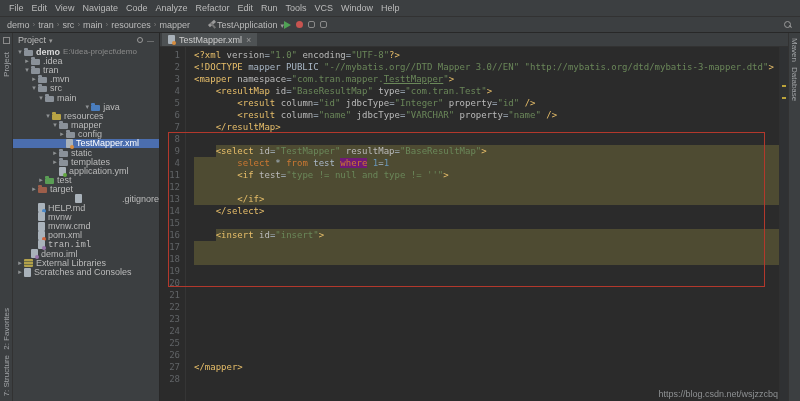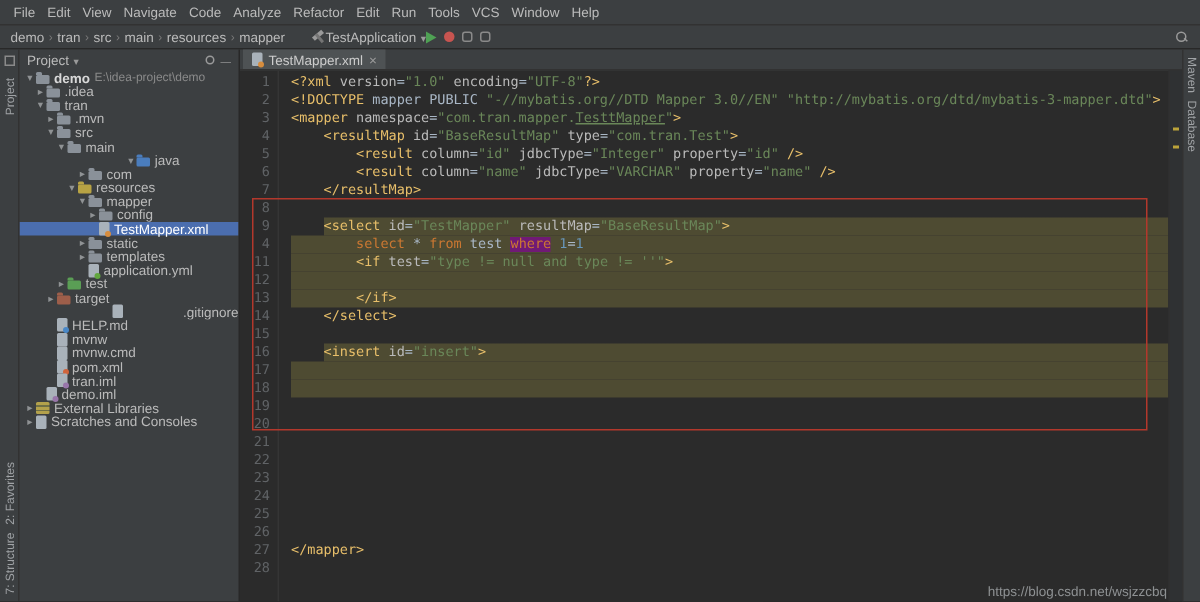--- a/index.html
+++ b/index.html
@@ -229,25 +229,20 @@
           <div class="tree-row" style="padding-left: 24px;">
             <span class="chev">▾</span>
             <span class="ticon folder"></span>
             <span class="tlabel">main</span>
           </div>
           <div class="tree-row" style="padding-left: 31px; justify-content: center;">
             <span class="chev">▾</span>
             <span class="ticon folder-java"></span>
             <span class="tlabel">java</span>
           </div>
-          <div class="tree-row" style="padding-left: 38px;">
-            <span class="chev">▸</span>
-            <span class="ticon folder"></span>
-            <span class="tlabel">com</span>
-          </div>
           <div class="tree-row" style="padding-left: 31px;">
             <span class="chev">▾</span>
             <span class="ticon folder-res"></span>
             <span class="tlabel">resources</span>
           </div>
           <div class="tree-row" style="padding-left: 38px;">
             <span class="chev">▾</span>
             <span class="ticon folder"></span>
             <span class="tlabel">mapper</span>
           </div>
@@ -304,21 +299,21 @@
           <div class="tree-row" style="padding-left: 17px;">
             <span class="chev">&nbsp;</span>
             <span class="ticon file"></span>
             <span class="tlabel">mvnw.cmd</span>
           </div>
           <div class="tree-row" style="padding-left: 17px;">
             <span class="chev">&nbsp;</span>
             <span class="ticon file-pom"></span>
             <span class="tlabel">pom.xml</span>
           </div>
-          <div class="tree-row" style="padding-left: 17px;">
+          <div class="tree-row" style="padding-left: 17px; font-family: Liberation Mono, monospace;">
             <span class="chev">&nbsp;</span>
             <span class="ticon file-iml"></span>
             <span class="tlabel">tran.iml</span>
           </div>
           <div class="tree-row" style="padding-left: 10px;">
             <span class="chev">&nbsp;</span>
             <span class="ticon file-iml"></span>
             <span class="tlabel">demo.iml</span>
           </div>
           <div class="tree-row" style="padding-left: 3px;">

